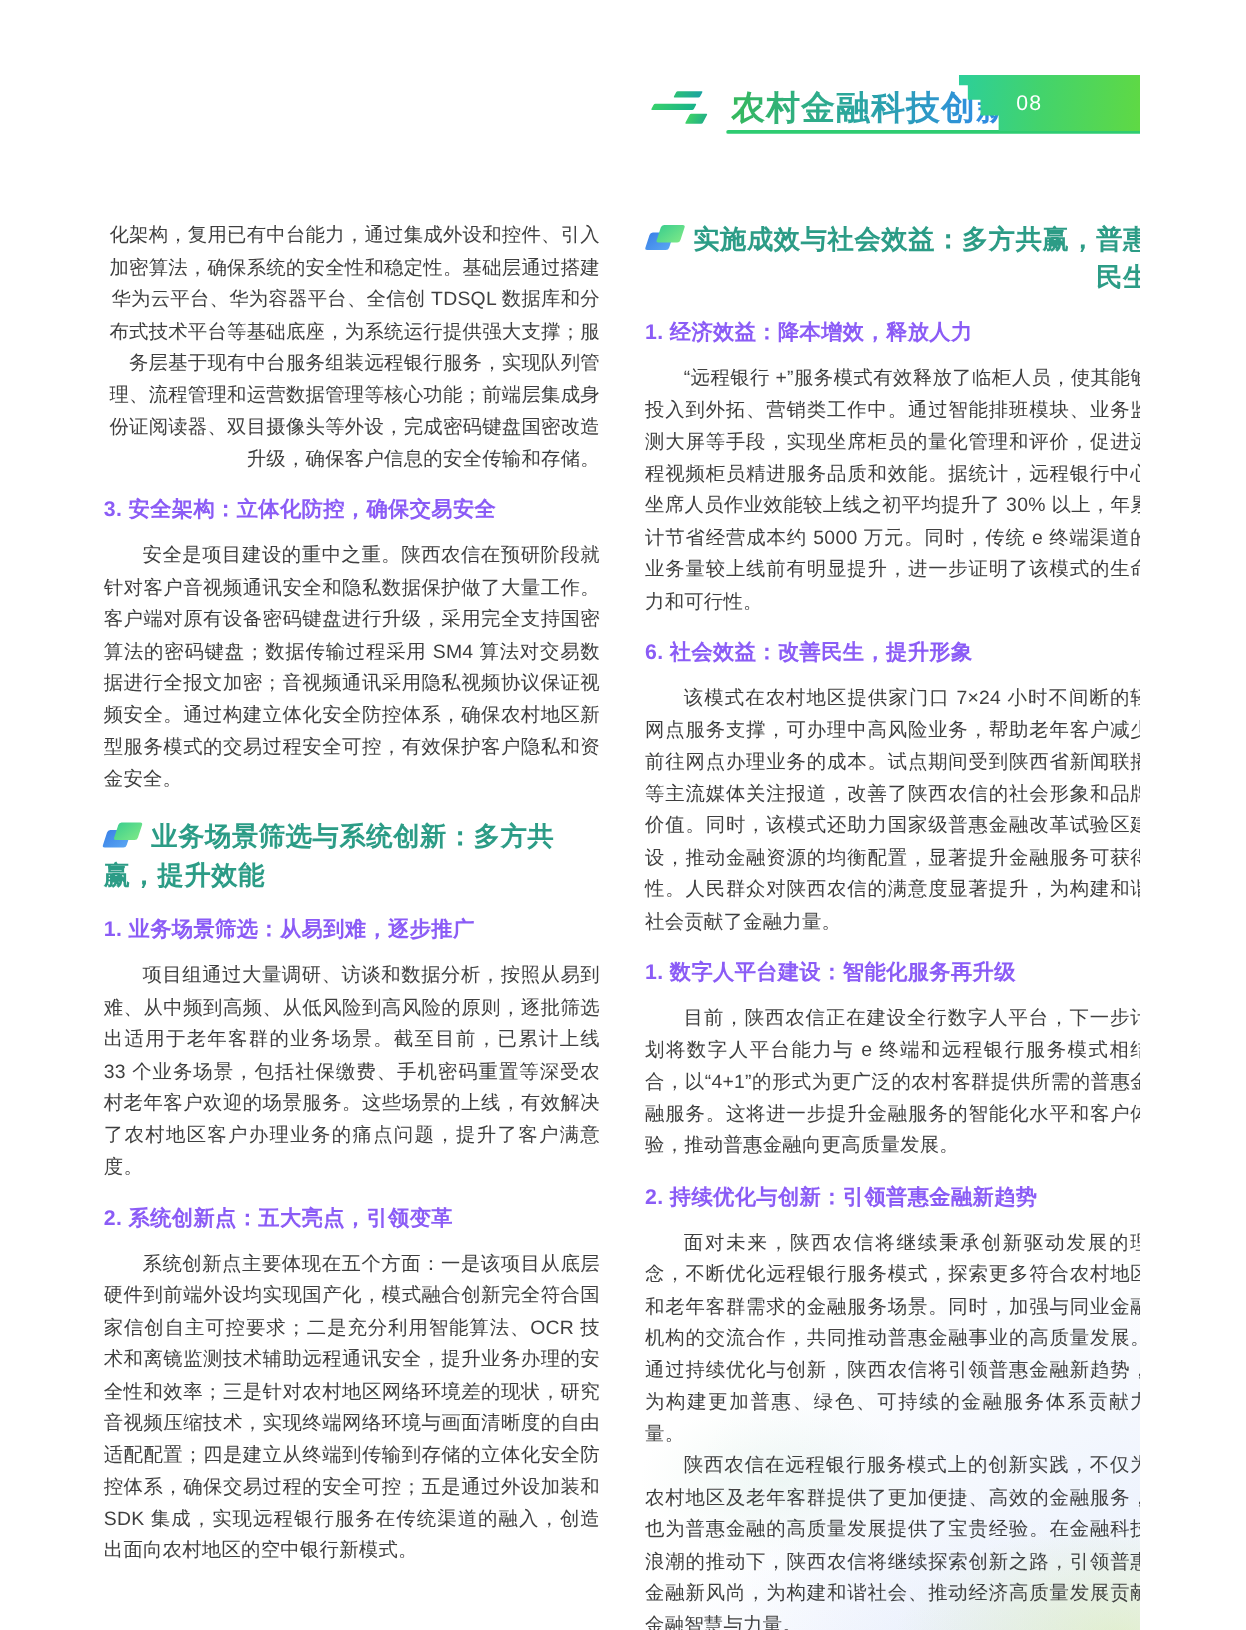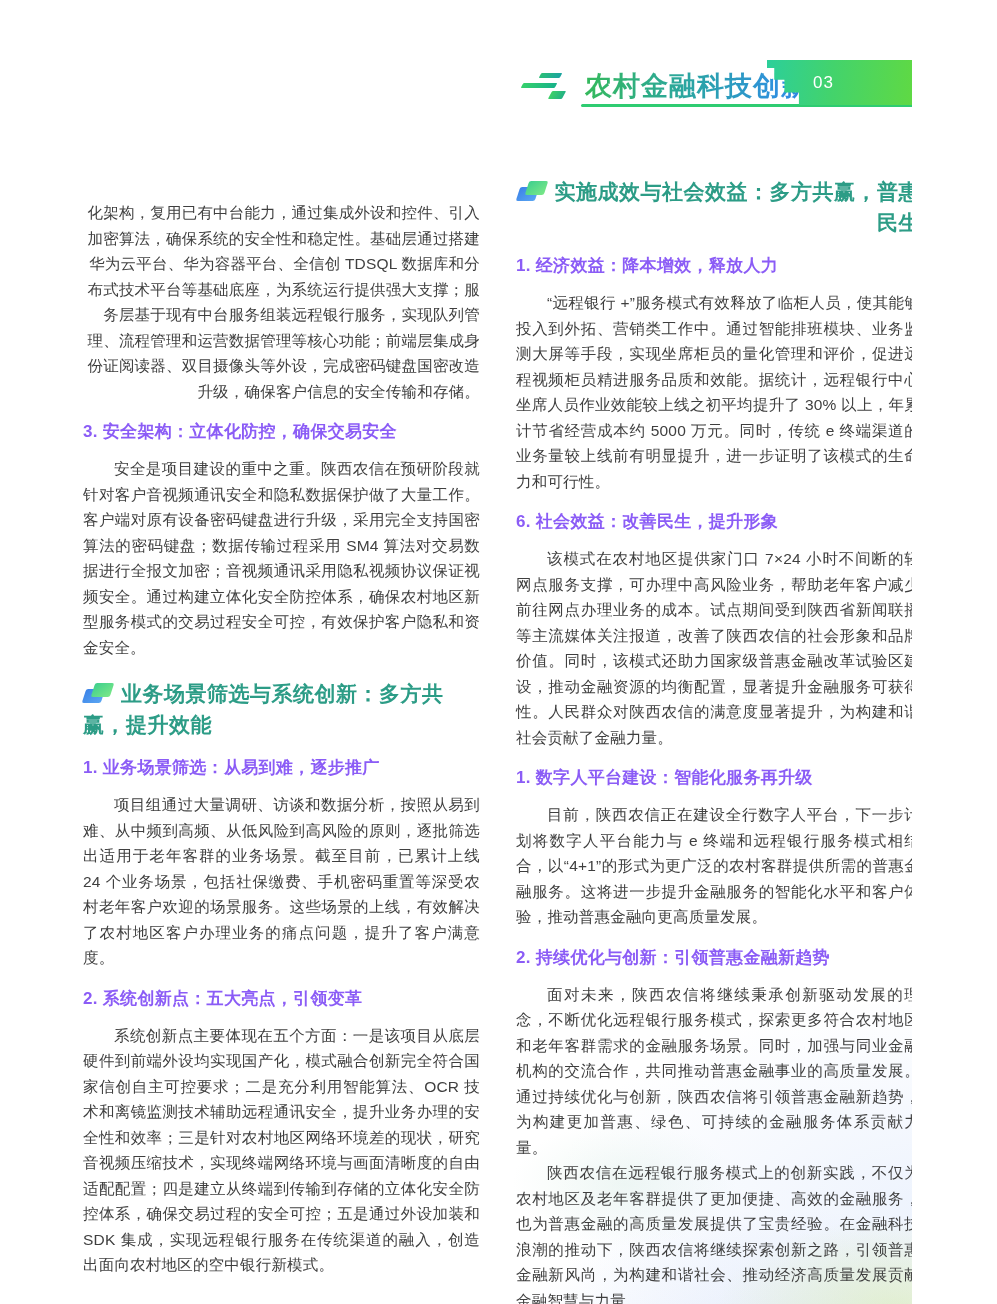--- a/index.html
+++ b/index.html
@@ -40,21 +40,21 @@
     background:linear-gradient(95deg,#2ccf9a 0%,#43d36c 45%,#5fd944 100%);
     clip-path:polygon(0 0,100% 0,100% 100%,22% 100%,22% 72%,12% 72%,12% 44%,5% 44%,5% 18%,0 18%);
     display:flex; align-items:center;
   }
   .page-badge span {
     padding-left:46px; color:#ffffff; font-size:17px; letter-spacing:1px;
   }
 
   
   .col { position:absolute; top:176px; }
-  .col-left  { left:83px;  width:397px;margin-top:24px; }
+  .col-left  { left:83px;  width:397px; }
   .col-right { left:516px; width:404px; }
 
   p.body {
     font-size:15.5px; line-height:25.5px; color:#3f3f3f;
     text-align:justify; text-indent:2em; letter-spacing:0.2px;
   }
   p.body.no-indent { text-indent:0; }
   p.body + p.body { margin-top:0; }
 
   h3.sub {
@@ -97,34 +97,34 @@
 
   <div class="header">
     <span class="logo-mark">
       <i class="lm1"></i>
         <i class="lm2"></i>
         <i class="lm3"></i>
     </span>
     <span class="logo-title">农村金融科技创新专刊</span>
     <div class="header-underline"></div>
     <div class="page-badge">
-      <span>03</span>
+      <span>08</span>
     </div>
   </div>
 
   <section class="col col-left">
     <p class="body no-indent">化架构，复用已有中台能力，通过集成外设和控件、引入加密算法，确保系统的安全性和稳定性。基础层通过搭建华为云平台、华为容器平台、全信创 TDSQL 数据库和分布式技术平台等基础底座，为系统运行提供强大支撑；服务层基于现有中台服务组装远程银行服务，实现队列管理、流程管理和运营数据管理等核心功能；前端层集成身份证阅读器、双目摄像头等外设，完成密码键盘国密改造升级，确保客户信息的安全传输和存储。</p>
 
     <h3 class="sub">3. 安全架构：立体化防控，确保交易安全</h3>
     <p class="body">安全是项目建设的重中之重。陕西农信在预研阶段就针对客户音视频通讯安全和隐私数据保护做了大量工作。客户端对原有设备密码键盘进行升级，采用完全支持国密算法的密码键盘；数据传输过程采用 SM4 算法对交易数据进行全报文加密；音视频通讯采用隐私视频协议保证视频安全。通过构建立体化安全防控体系，确保农村地区新型服务模式的交易过程安全可控，有效保护客户隐私和资金安全。</p>
 
     <h2 class="major"><span class="sec-icon"><i class="l-blue"></i><i class="l-green"></i></span><span>业务场景筛选与系统创新：多方共赢，提升效能</span></h2>
 
     <h3 class="sub">1. 业务场景筛选：从易到难，逐步推广</h3>
-    <p class="body">项目组通过大量调研、访谈和数据分析，按照从易到难、从中频到高频、从低风险到高风险的原则，逐批筛选出适用于老年客群的业务场景。截至目前，已累计上线 24 个业务场景，包括社保缴费、手机密码重置等深受农村老年客户欢迎的场景服务。这些场景的上线，有效解决了农村地区客户办理业务的痛点问题，提升了客户满意度。</p>
+    <p class="body">项目组通过大量调研、访谈和数据分析，按照从易到难、从中频到高频、从低风险到高风险的原则，逐批筛选出适用于老年客群的业务场景。截至目前，已累计上线 33 个业务场景，包括社保缴费、手机密码重置等深受农村老年客户欢迎的场景服务。这些场景的上线，有效解决了农村地区客户办理业务的痛点问题，提升了客户满意度。</p>
 
     <h3 class="sub">2. 系统创新点：五大亮点，引领变革</h3>
     <p class="body">系统创新点主要体现在五个方面：一是该项目从底层硬件到前端外设均实现国产化，模式融合创新完全符合国家信创自主可控要求；二是充分利用智能算法、OCR 技术和离镜监测技术辅助远程通讯安全，提升业务办理的安全性和效率；三是针对农村地区网络环境差的现状，研究音视频压缩技术，实现终端网络环境与画面清晰度的自由适配配置；四是建立从终端到传输到存储的立体化安全防控体系，确保交易过程的安全可控；五是通过外设加装和 SDK 集成，实现远程银行服务在传统渠道的融入，创造出面向农村地区的空中银行新模式。</p>
   </section>
 
   <section class="col col-right">
     <h2 class="major"><span class="sec-icon"><i class="l-blue"></i><i class="l-green"></i></span><span>实施成效与社会效益：多方共赢，普惠民生</span></h2>
 
     <h3 class="sub">1. 经济效益：降本增效，释放人力</h3>
     <p class="body">“远程银行 +”服务模式有效释放了临柜人员，使其能够投入到外拓、营销类工作中。通过智能排班模块、业务监测大屏等手段，实现坐席柜员的量化管理和评价，促进远程视频柜员精进服务品质和效能。据统计，远程银行中心坐席人员作业效能较上线之初平均提升了 30% 以上，年累计节省经营成本约 5000 万元。同时，传统 e 终端渠道的业务量较上线前有明显提升，进一步证明了该模式的生命力和可行性。</p>

